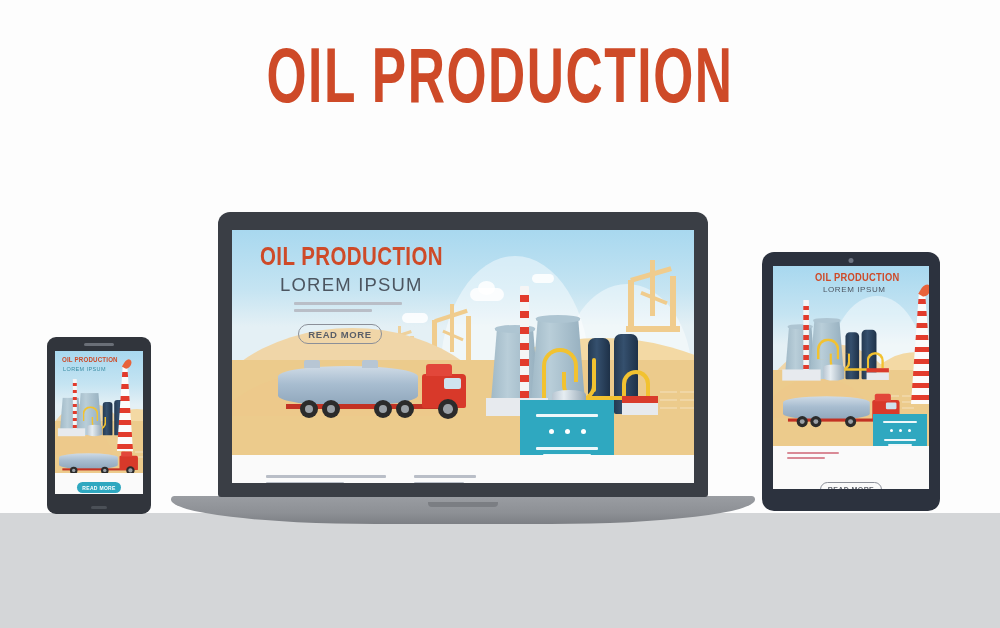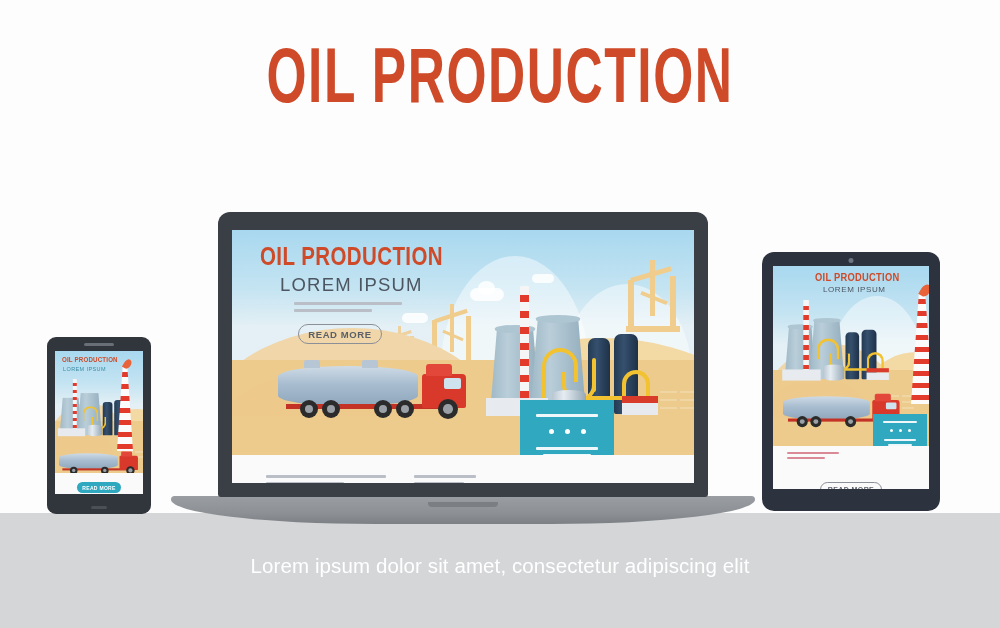--- a/index.html
+++ b/index.html
@@ -512,15 +512,14 @@
 
         <div style="position:absolute;left:0;right:0;top:122px;bottom:0;background:#fafafa;">
           <div class="pill pill-solid" style="left:22px;top:9px;width:44px;height:11px;font-size:5px;letter-spacing:.3px;">READ MORE</div>
 
         </div>
 
       </div>
     </div>
   </div>
 
-  <div id="caption">Lorem ipsum dolor sit amet, consectetur adipiscing elit</div>
 
 </div>
 
 </body></html>

